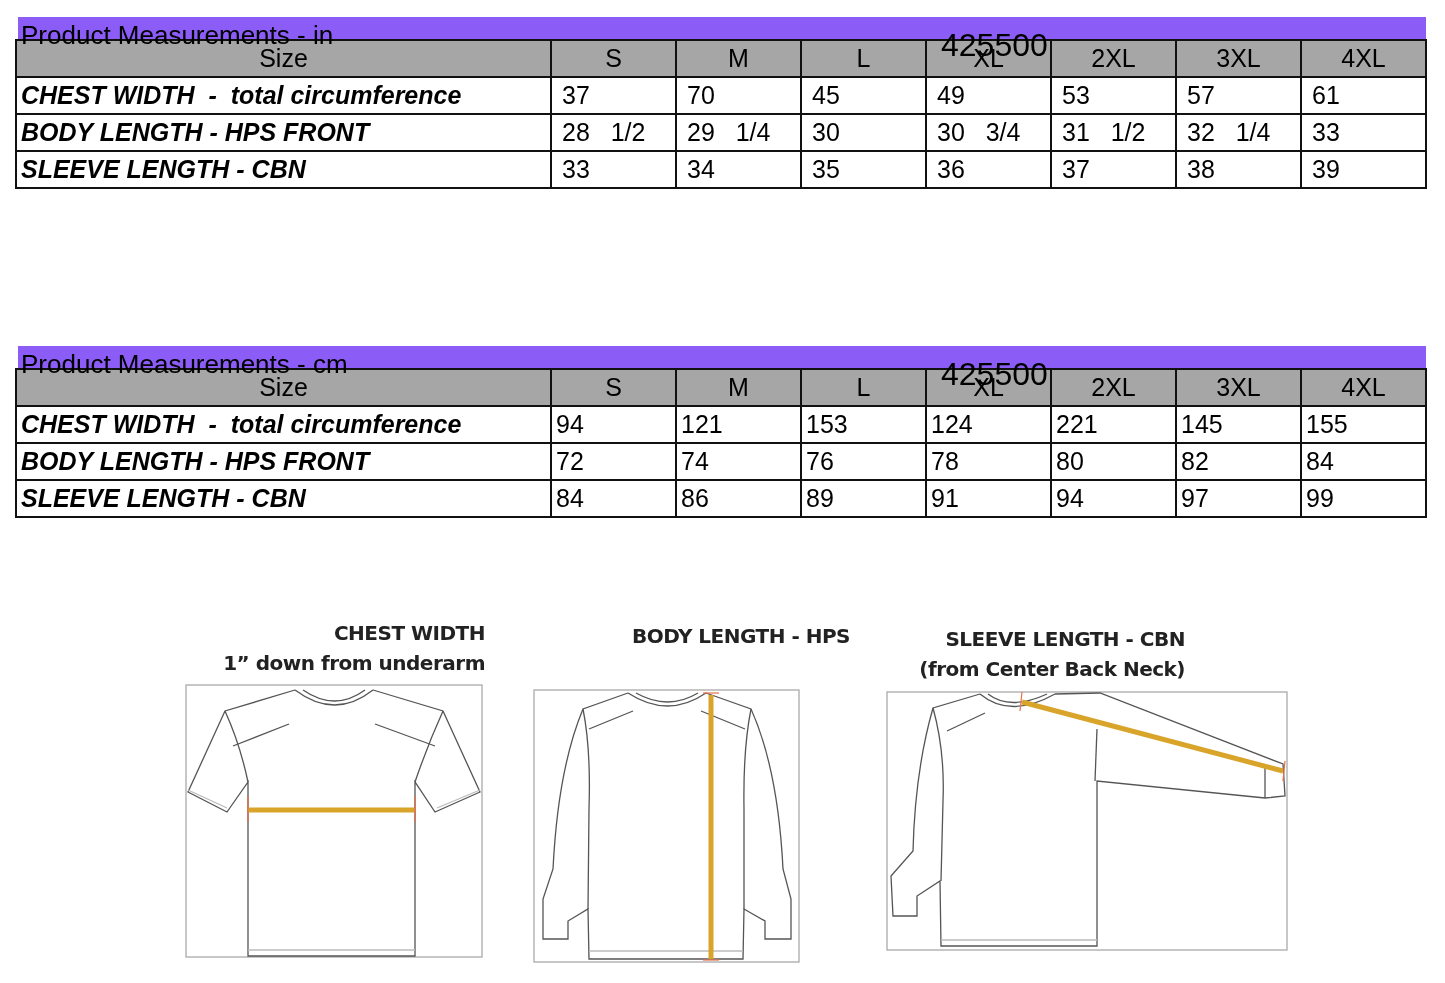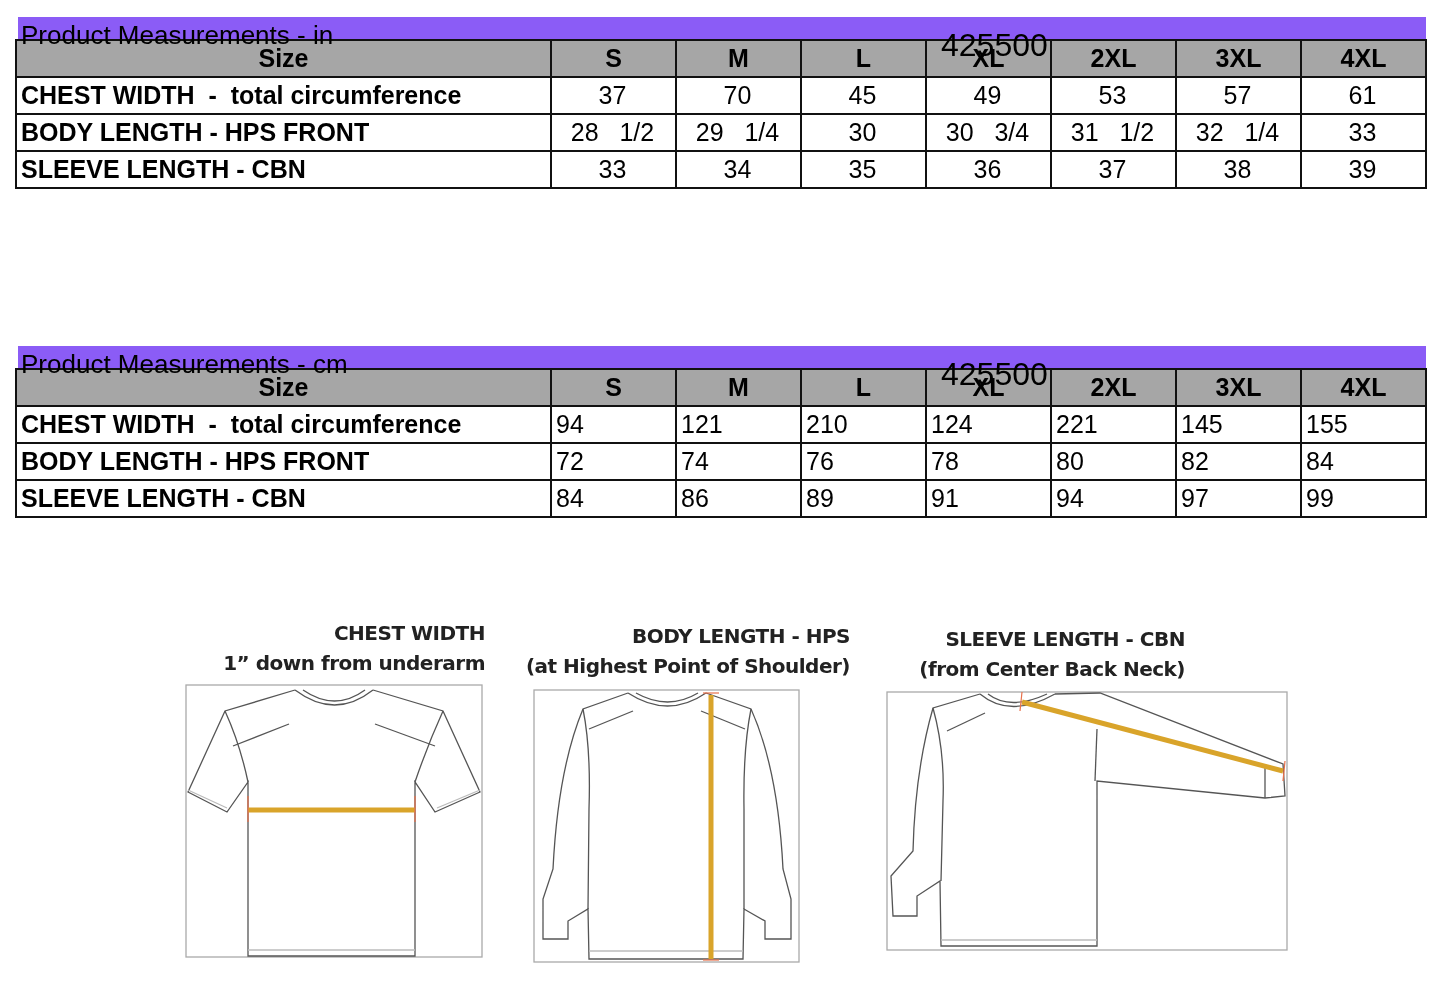--- a/index.html
+++ b/index.html
@@ -3,23 +3,23 @@
 <meta charset="utf-8">
 <style>
   html,body{margin:0;padding:0;background:#fff;}
   body{width:1445px;height:983px;position:relative;overflow:hidden;font-family:"Liberation Sans",sans-serif;color:#000;}
   .sheet{position:absolute;left:15px;width:1411px;}
   .title-bar{height:22px;background:#8b5cf6;position:relative;margin-left:3px;}
   .title-bar .t-left{position:absolute;left:3px;top:4px;font-size:26px;line-height:28px;}
   .title-bar .t-num{position:absolute;left:923px;top:14px;font-size:32px;line-height:28px;}
   table{border-collapse:collapse;width:1411px;table-layout:fixed;}
   td,th{border:2px solid #111;height:35px;padding:0 4px;font-size:25px;line-height:35px;white-space:pre;overflow:hidden;}
-  th{background:#a6a6a6;font-weight:bold;text-align:center;}
-  td.label{font-weight:bold;text-align:left;}
-  td.val-left{text-align:center;padding-left:2px;}
+  th{background:#a6a6a6;font-weight:normal;text-align:center;}
+  td.label{font-weight:bold;text-align:left;font-style:italic;}
+  td.val-left{text-align:left;padding-left:10px;}
   td.val-center{}
   col.c0{width:535px;}
   col.cs{width:125px;}
   .diagram{position:absolute;}
   .diag-cap{position:absolute;text-align:right;font-family:"DejaVu Sans",sans-serif;font-weight:bold;font-size:20px;line-height:30px;color:#222;letter-spacing:-0.5px;}
   svg{position:absolute;}
 </style>
 </head>
 <body>
 
@@ -108,21 +108,21 @@
       <th>L</th>
       <th>XL</th>
       <th>2XL</th>
       <th>3XL</th>
       <th>4XL</th>
     </tr>
     <tr>
       <td class="label">CHEST WIDTH  -  total circumference</td>
       <td class="val-center">94</td>
       <td class="val-center">121</td>
-      <td class="val-center">210</td>
+      <td class="val-center">153</td>
       <td class="val-center">124</td>
       <td class="val-center">221</td>
       <td class="val-center">145</td>
       <td class="val-center">155</td>
     </tr>
     <tr>
       <td class="label">BODY LENGTH - HPS FRONT</td>
       <td class="val-center">72</td>
       <td class="val-center">74</td>
       <td class="val-center">76</td>
@@ -166,21 +166,20 @@
     </g>
     <line x1="63" y1="126" x2="230" y2="126" stroke="#d9a42a" stroke-width="5"></line>
     <line x1="63" y1="112" x2="63" y2="138" stroke="#e8704a" stroke-width="1.2"></line>
     <line x1="230" y1="112" x2="230" y2="138" stroke="#e8704a" stroke-width="1.2"></line>
   </svg>
 </div>
 
 <div class="diagram" style="left:515px;top:621px;width:335px;height:345px;">
   <div class="diag-cap" style="left:0;top:0;width:335px;">
     <div>BODY LENGTH - HPS</div>
-    <div>(at Highest Point of Shoulder)</div>
   </div>
   <svg style="left:18px;top:68px;" width="268" height="276" viewBox="0 0 268 276">
     <g fill="none" stroke="#555" stroke-width="1.3">
       <rect x="1" y="1" width="265" height="272" stroke="#aaa"></rect>
       <path d="M95 4 Q135 30 173 4"></path>
       <path d="M103 4 Q135 22 165 4"></path>
       <path d="M95 4 L50 20 Q25 80 20 180 L10 210 L10 250 L35 250 L35 232 L55 220 L56 270 L210 270 L211 220 L232 232 L232 250 L258 250 L258 210 L250 180 Q245 80 218 20 L173 4"></path>
       <path d="M50 20 Q58 60 56 120 L55 220"></path>
       <path d="M218 20 Q210 60 211 120 L211 220"></path>
       <path d="M56 40 L100 22"></path>

